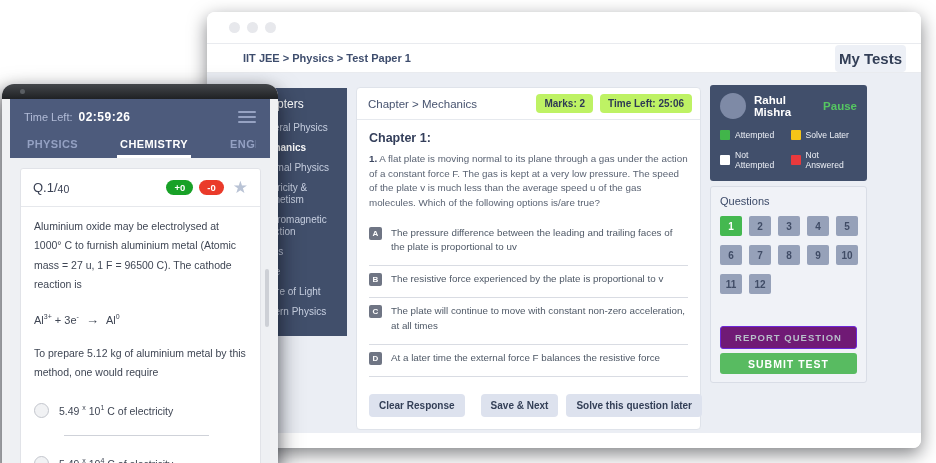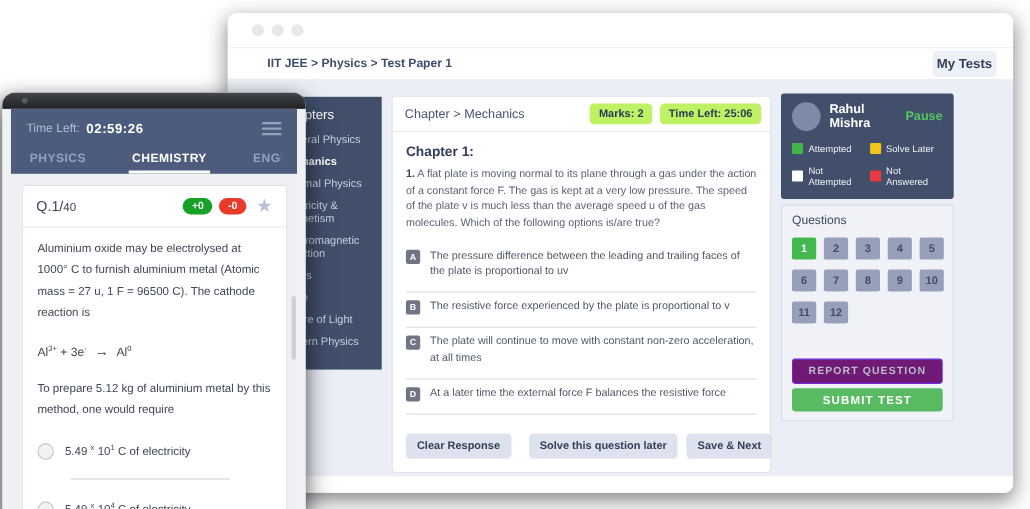--- a/index.html
+++ b/index.html
@@ -11,21 +11,21 @@
   .browser{position:absolute;left:207px;top:12px;width:714px;height:436px;background:#fff;
            border-radius:8px;box-shadow:0 6px 18px rgba(8,10,16,.5);display:flex;flex-direction:column;
            overflow:hidden;z-index:1;}
   .toolbar{height:31px;border-bottom:1px solid #e9ebef;display:flex;align-items:center;
            padding-left:22px;gap:7px;flex:none;background:#fff;}
   .dot{width:11px;height:11px;border-radius:50%;background:#e7e8ec;}
   .crumbrow{height:28px;border-bottom:1px solid #e9ebef;display:flex;align-items:center;
             padding:0 15px 0 36px;flex:none;background:#fff;}
   .crumb{font-size:11px;font-weight:bold;color:#3e4d6d;}
   .mytests{margin-left:auto;background:#edf0f6;border-radius:4px;padding:5px 4px;
-           font-size:12px;font-weight:bold;color:#333f57;cursor:pointer;}
+           font-size:15px;font-weight:bold;color:#333f57;cursor:pointer;}
   .content{flex:1;background:#ebeef4;position:relative;}
   .winfooter{height:15px;background:#fff;flex:none;}
 
   
   .sidebar{position:absolute;left:36px;top:15px;width:104px;background:#414f6b;
            padding:9px 0 10px 12px;box-sizing:border-box;color:#c9d1e2;}
   .sb-title{font-size:12px;color:#fff;margin-bottom:11px;}
   .ch-item{font-size:10px;line-height:12px;margin-bottom:8px;width:82px;cursor:pointer;}
   .ch-item.active{color:#fff;font-weight:bold;}
 
@@ -164,22 +164,22 @@
             </div>
             <div class="opt-row">
               <span class="opt-letter">D</span>
               <span class="opt-text">At a later time the external force F balances the resistive force</span>
             </div>
           </div>
       </div>
       <div class="mc-foot">
         <span class="btn">Clear Response</span>
         <span class="spacer"></span>
+        <span class="btn">Save &amp; Next</span>
         <span class="btn">Solve this question later</span>
-        <span class="btn">Save &amp; Next</span>
       </div>
     </div>
 
     <div class="rightpanel">
       <div class="usercard">
         <div class="uc-row">
           <span class="avatar"></span>
           <span class="uname">Rahul Mishra</span>
           <span class="pause">Pause</span>
         </div>

